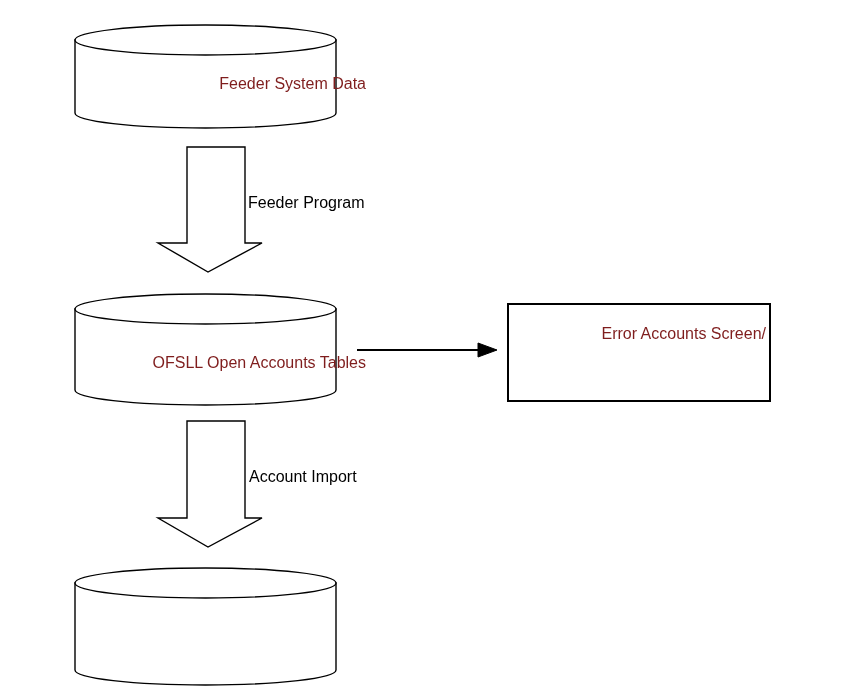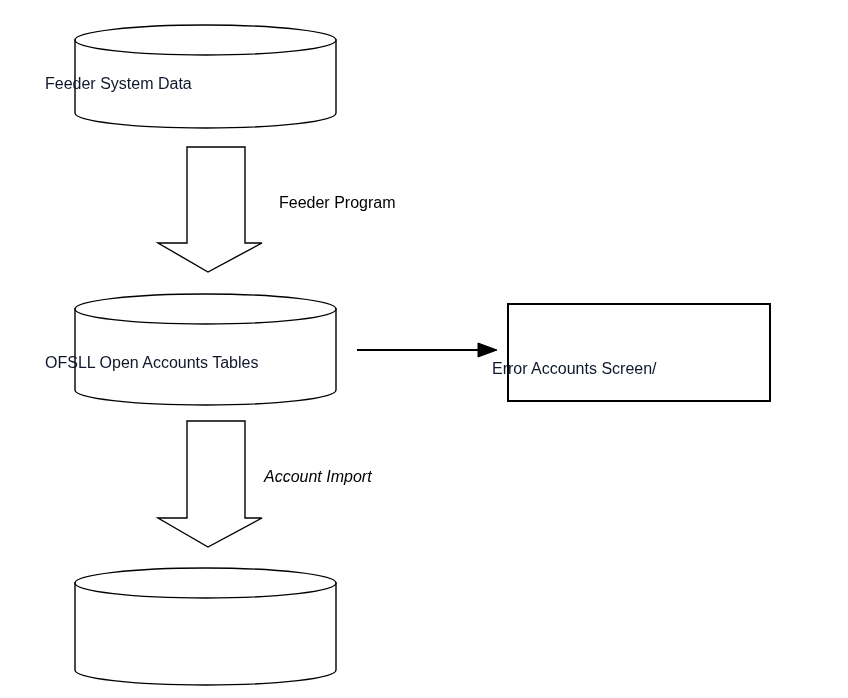--- a/index.html
+++ b/index.html
@@ -19,22 +19,22 @@
   }
   #diagram-canvas svg.layer {
     position: absolute;
     left: 0;
     top: 0;
     width: 848px;
     height: 698px;
   }
   .node-label {
     position: absolute;
-    text-align: left;
-    color: #0f172a;
+    text-align: right;
+    color: #7f1d1d;
     font-size: 16px;
     line-height: 20px;
     font-family: "Liberation Sans", sans-serif;
     white-space: nowrap;
     pointer-events: none;
   }
   .edge-label {
     position: absolute;
     color: #000000;
     font-size: 16px;
@@ -82,24 +82,24 @@
 
     <g>
       <path d="M 75,583 L 75,670 A 130.5,15 0 0 0 336,670 L 336,583 Z" fill="#ffffff" stroke="#000000" stroke-width="1.4"></path>
       <ellipse cx="205.5" cy="583" rx="130.5" ry="15" fill="#ffffff" stroke="#000000" stroke-width="1.4"></ellipse>
     </g>
 
   </svg>
 
   <div class="node-label" style="left:45px; top:74px; width:321px;">Feeder System Data</div>
 
-  <div class="edge-label" style="left:279px; top:193px;">Feeder Program</div>
+  <div class="edge-label" style="left:248px; top:193px;">Feeder Program</div>
 
   <div class="node-label" style="left:45px; top:353px; width:321px;">OFSLL Open Accounts Tables</div>
 
-  <div class="node-label wrap-label" style="left:492px; top:324px; width:242px;margin-top:35px;">
+  <div class="node-label wrap-label" style="left:524px; top:324px; width:242px;">
     <div>Error Accounts Screen/</div>
   </div>
 
-  <div class="edge-label" style="left:264px; top:467px;font-style:italic;">Account Import</div>
+  <div class="edge-label" style="left:249px; top:467px;">Account Import</div>
 
 
 </div>
 
 </body></html>

